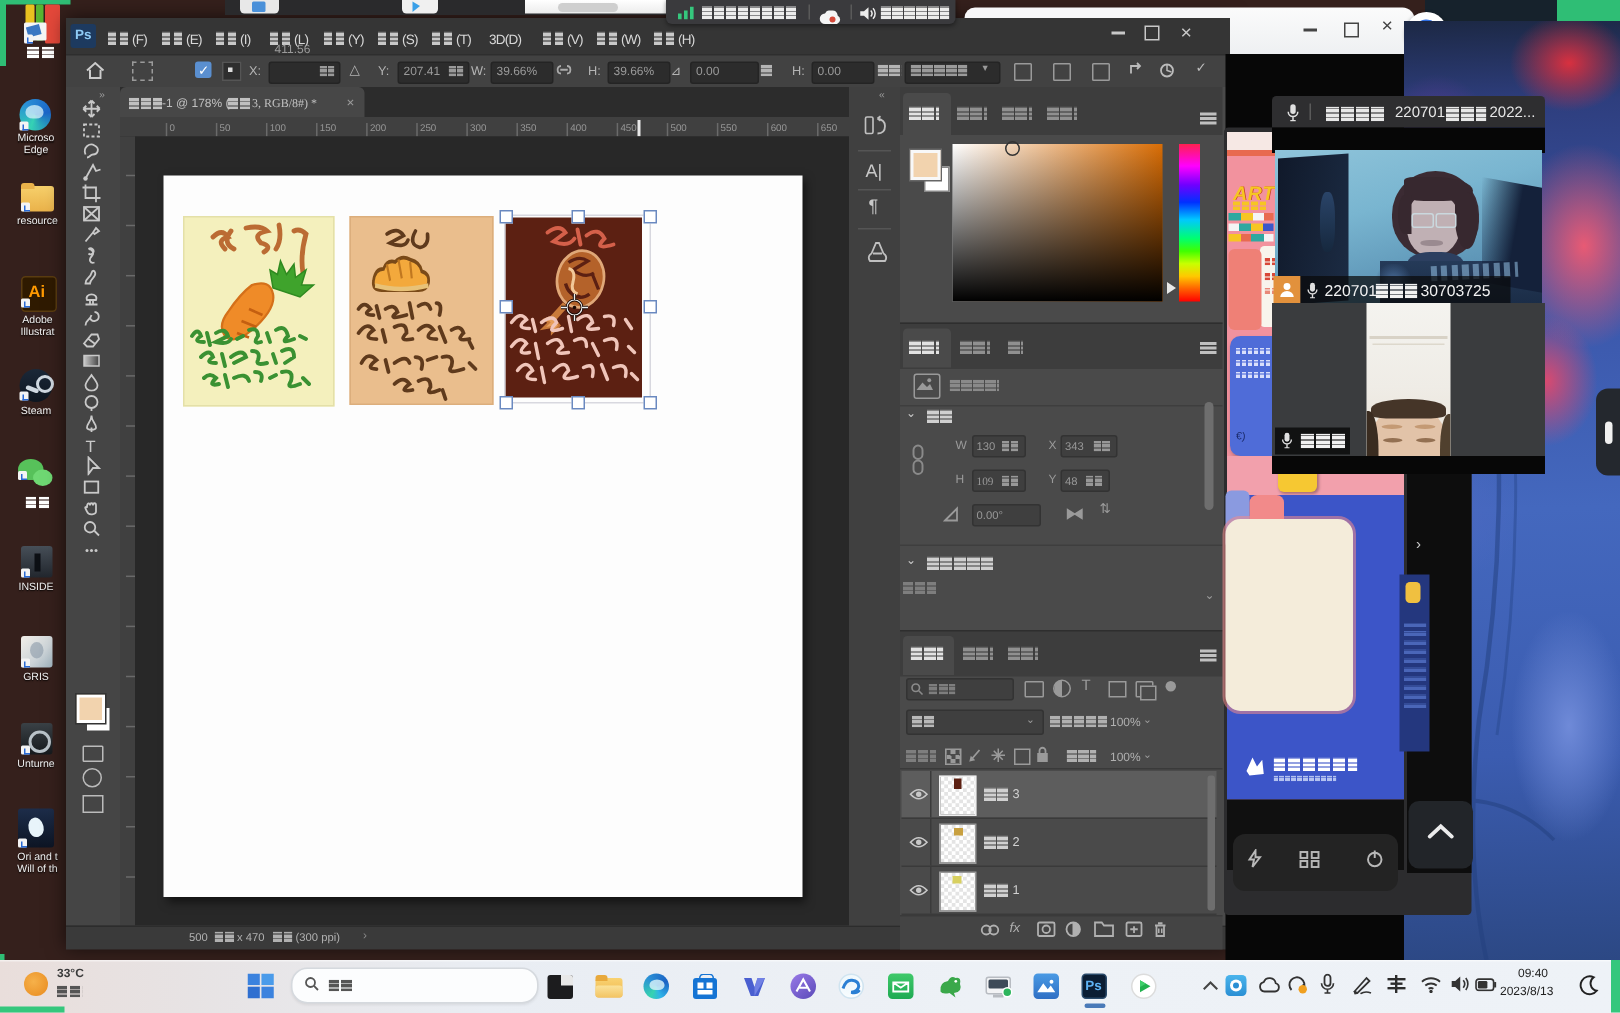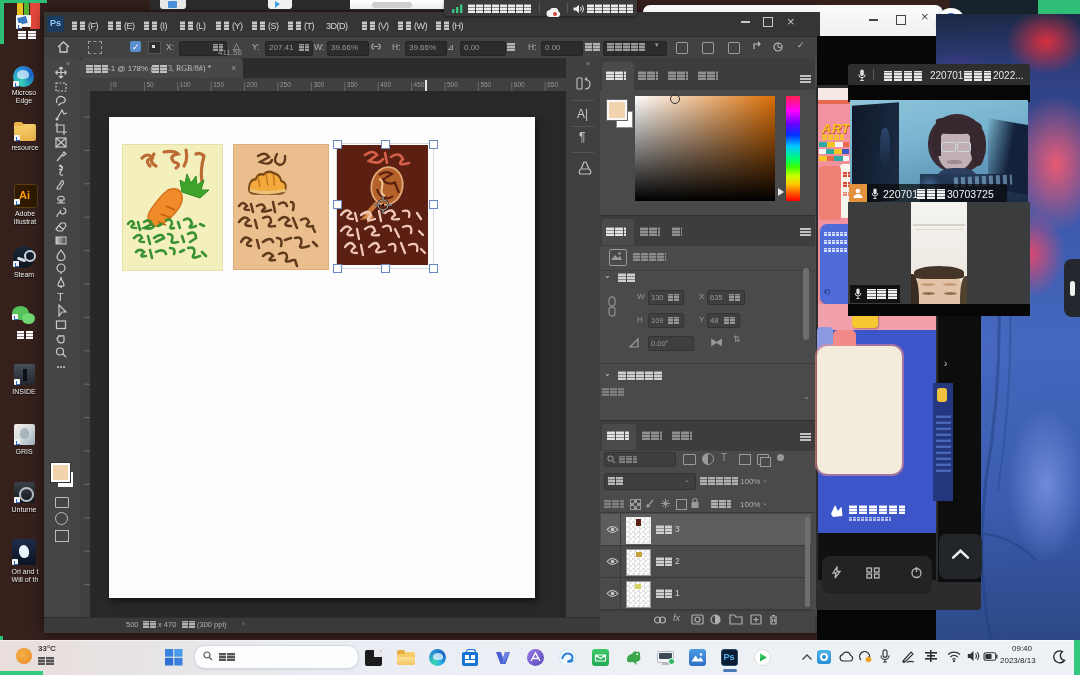--- a/index.html
+++ b/index.html
@@ -118,21 +118,21 @@
     </svg>
     <div class="a" style="left:88px;top:41px;width:12px;height:11px;border:1px dashed #9a9a9a;"></div>
     <div class="a" style="left:130px;top:41px;width:11px;height:11px;background:#5a8fd0;border-radius:2px;">
 <div style="position:absolute;left:2px;top:1px;color:#fff;font-size:9px;">✓</div>
     </div>
     <div class="a" style="left:148px;top:41px;width:11px;height:11px;background:#2e2e2e;border:1px solid #555;">
       <div style="position:absolute;left:3px;top:3px;width:3px;height:3px;background:#ddd;"></div>
     </div>
     <div class="a" style="left:166px;top:42px;font-size:8.5px;color:#b4b4b4;white-space:nowrap;">X:</div>
     <div class="a" style="left:179px;top:40.5px;width:46px;height:13px;background:#2c2c2c;border-radius:2px;border:1px solid #242424;"></div>
-    <div class="a" style="left:183px;top:48px;font-size:8px;color:#9a9a9a;white-space:nowrap;margin-left:35px;">411.56</div>
+    <div class="a" style="left:183px;top:28px;font-size:8px;color:#9a9a9a;white-space:nowrap;">411.56</div>
     <div class="a" style="left:213px;top:44px;width:10px;height:7px;background:repeating-linear-gradient(90deg,#9a9a9a 0 5px,transparent 5px 6px);-webkit-mask-image:repeating-linear-gradient(0deg,#000 0 2px,rgba(0,0,0,.45) 2px 3px);filter:blur(0.45px);opacity:1.0;"></div>
     <div class="a" style="left:233px;top:41px;font-size:9px;color:#b4b4b4;white-space:nowrap;">△</div>
     <div class="a" style="left:252px;top:42px;font-size:8.5px;color:#b4b4b4;white-space:nowrap;">Y:</div>
     <div class="a" style="left:265px;top:40.5px;width:46px;height:13px;background:#2c2c2c;border-radius:2px;border:1px solid #242424;"></div>
     <div class="a" style="left:269px;top:42.5px;font-size:8px;color:#9a9a9a;white-space:nowrap;">207.41</div>
     <div class="a" style="left:299px;top:44px;width:10px;height:7px;background:repeating-linear-gradient(90deg,#9a9a9a 0 5px,transparent 5px 6px);-webkit-mask-image:repeating-linear-gradient(0deg,#000 0 2px,rgba(0,0,0,.45) 2px 3px);filter:blur(0.45px);opacity:1.0;"></div>
     <div class="a" style="left:314px;top:42px;font-size:8.5px;color:#b4b4b4;white-space:nowrap;">W:</div>
     <div class="a" style="left:327px;top:40.5px;width:40px;height:13px;background:#2c2c2c;border-radius:2px;border:1px solid #242424;"></div>
     <div class="a" style="left:331px;top:42.5px;font-size:8px;color:#9a9a9a;white-space:nowrap;">39.66%</div>
     <svg class="ic" style="left:370px;top:41px;" width="12" height="11" viewBox="0 0 12 11">
@@ -431,25 +431,25 @@
     <div class="a" style="left:633px;top:253px;width:33px;height:8px;background:repeating-linear-gradient(90deg,#8a8a8a 0 7px,transparent 7px 8px);-webkit-mask-image:repeating-linear-gradient(0deg,#000 0 2px,rgba(0,0,0,.45) 2px 3px);filter:blur(0.45px);opacity:1.0;"></div>
     <div class="a" style="left:600px;top:270px;width:215px;height:1px;background:#3e3e3e;"></div>
     <div class="a" style="left:604px;top:271px;font-size:8px;color:#c8c8c8;white-space:nowrap;">⌄</div>
     <div class="a" style="left:618px;top:273px;width:18px;height:9px;background:repeating-linear-gradient(90deg,#d0d0d0 0 8px,transparent 8px 9px);-webkit-mask-image:repeating-linear-gradient(0deg,#000 0 2px,rgba(0,0,0,.45) 2px 3px);filter:blur(0.45px);opacity:1.0;"></div>
     <div class="a" style="left:637px;top:292px;font-size:8px;color:#9a9a9a;white-space:nowrap;">W</div>
     <div class="a" style="left:648px;top:290px;width:34px;height:13px;background:#3f3f3f;border:1px solid #333;border-radius:2px;"></div>
     <div class="a" style="left:651px;top:292.5px;font-size:7.5px;color:#989898;white-space:nowrap;">130</div>
     <div class="a" style="left:668px;top:294px;width:11px;height:6.5px;background:repeating-linear-gradient(90deg,#989898 0 5px,transparent 5px 6px);-webkit-mask-image:repeating-linear-gradient(0deg,#000 0 2px,rgba(0,0,0,.45) 2px 3px);filter:blur(0.45px);opacity:1.0;"></div>
     <div class="a" style="left:699px;top:292px;font-size:8px;color:#9a9a9a;white-space:nowrap;">X</div>
     <div class="a" style="left:707px;top:290px;width:36px;height:13px;background:#3f3f3f;border:1px solid #333;border-radius:2px;"></div>
-    <div class="a" style="left:710px;top:292.5px;font-size:7.5px;color:#989898;white-space:nowrap;">635</div>
+    <div class="a" style="left:710px;top:292.5px;font-size:7.5px;color:#989898;white-space:nowrap;">343</div>
     <div class="a" style="left:729px;top:294px;width:11px;height:6.5px;background:repeating-linear-gradient(90deg,#989898 0 5px,transparent 5px 6px);-webkit-mask-image:repeating-linear-gradient(0deg,#000 0 2px,rgba(0,0,0,.45) 2px 3px);filter:blur(0.45px);opacity:1.0;"></div>
     <div class="a" style="left:637px;top:315px;font-size:8px;color:#9a9a9a;white-space:nowrap;">H</div>
     <div class="a" style="left:648px;top:313px;width:34px;height:13px;background:#3f3f3f;border:1px solid #333;border-radius:2px;"></div>
-    <div class="a" style="left:651px;top:315.5px;font-size:7.5px;color:#989898;white-space:nowrap;">109</div>
+    <div class="a" style="left:651px;top:315.5px;font-size:7.5px;color:#989898;white-space:nowrap;font-family:Liberation Serif, serif;">109</div>
     <div class="a" style="left:668px;top:317px;width:11px;height:6.5px;background:repeating-linear-gradient(90deg,#989898 0 5px,transparent 5px 6px);-webkit-mask-image:repeating-linear-gradient(0deg,#000 0 2px,rgba(0,0,0,.45) 2px 3px);filter:blur(0.45px);opacity:1.0;"></div>
     <div class="a" style="left:699px;top:315px;font-size:8px;color:#9a9a9a;white-space:nowrap;">Y</div>
     <div class="a" style="left:707px;top:313px;width:31px;height:13px;background:#3f3f3f;border:1px solid #333;border-radius:2px;"></div>
     <div class="a" style="left:710px;top:315.5px;font-size:7.5px;color:#989898;white-space:nowrap;">48</div>
     <div class="a" style="left:724px;top:317px;width:11px;height:6.5px;background:repeating-linear-gradient(90deg,#989898 0 5px,transparent 5px 6px);-webkit-mask-image:repeating-linear-gradient(0deg,#000 0 2px,rgba(0,0,0,.45) 2px 3px);filter:blur(0.45px);opacity:1.0;"></div>
     <svg class="ic" style="left:607px;top:296px;" width="10" height="22" viewBox="0 0 10 22">
 <rect x="2" y="1" width="6" height="9" rx="3" fill="none" stroke="#8a8a8a" stroke-width="1.3"></rect>
 <rect x="2" y="11" width="6" height="9" rx="3" fill="none" stroke="#8a8a8a" stroke-width="1.3"></rect>
     </svg>
     <svg class="ic" style="left:628px;top:337px;" width="13" height="12" viewBox="0 0 13 12">

